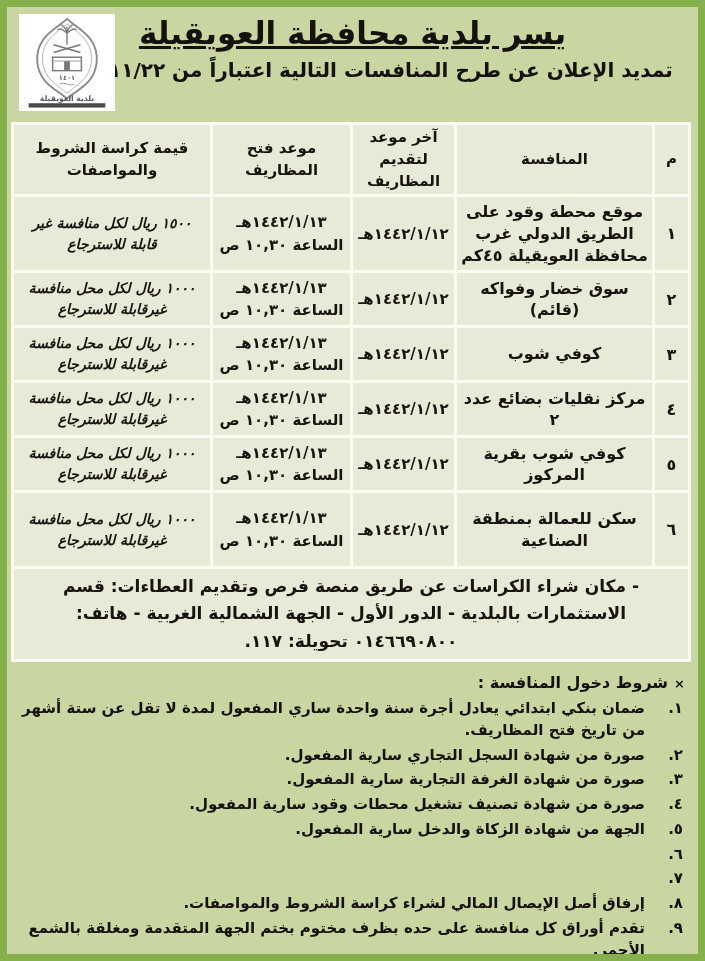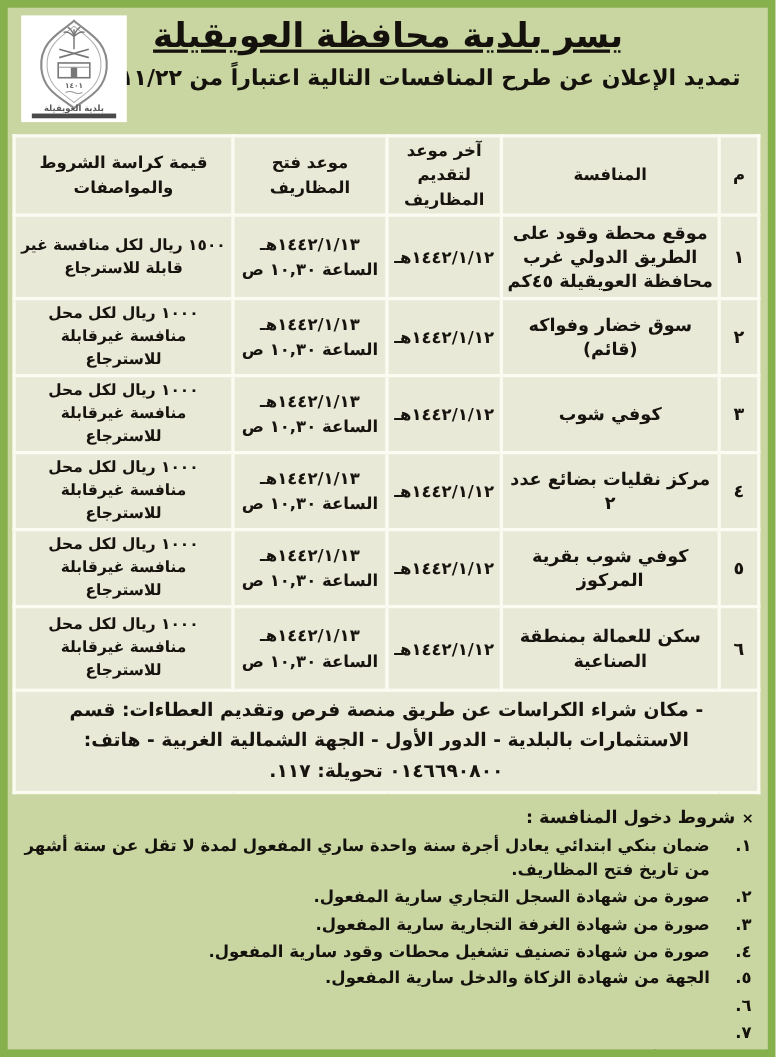--- a/index.html
+++ b/index.html
@@ -23,21 +23,21 @@
   .tenders th,.tenders td{
     border:3px solid #fbfbf2;background:#e9e9d7;
     text-align:center;vertical-align:middle;
     padding:2px 4px;font-weight:bold;color:#17130e;
   }
   .tenders th{font-size:15px;line-height:1.45;}
   .h-head{height:58px}.h-r1{height:76px}.h-r{height:55px}.h-r6{height:76px}.h-note{height:56px}
   td.c-no{font-size:16px;}
   td.c-name{font-size:16px;line-height:1.35;}
   td.c-date{font-size:15px;line-height:1.5;}
-  td.c-fee{font-size:14px;line-height:1.5;}
+  td.c-fee{font-size:14px;line-height:1.5;font-style:italic;}
   td.c-date span{display:block;}
   tr.note-row td{font-size:17px;line-height:1.6;padding:4px 10px;}
   
   .conditions{margin:9px 6px 0;font-size:15px;line-height:1.45;color:#15110c;}
   .cond-title{font-size:16px;margin:0 0 4px;}
   .cond-title .marker{margin-left:6px;font-size:13px;}
   .cond-item{display:flex;margin:0 2px 3px 0;}
   .cond-no{flex:none;min-width:30px;margin-left:8px;text-align:right;}
   
   .logo-box svg{display:block;}

